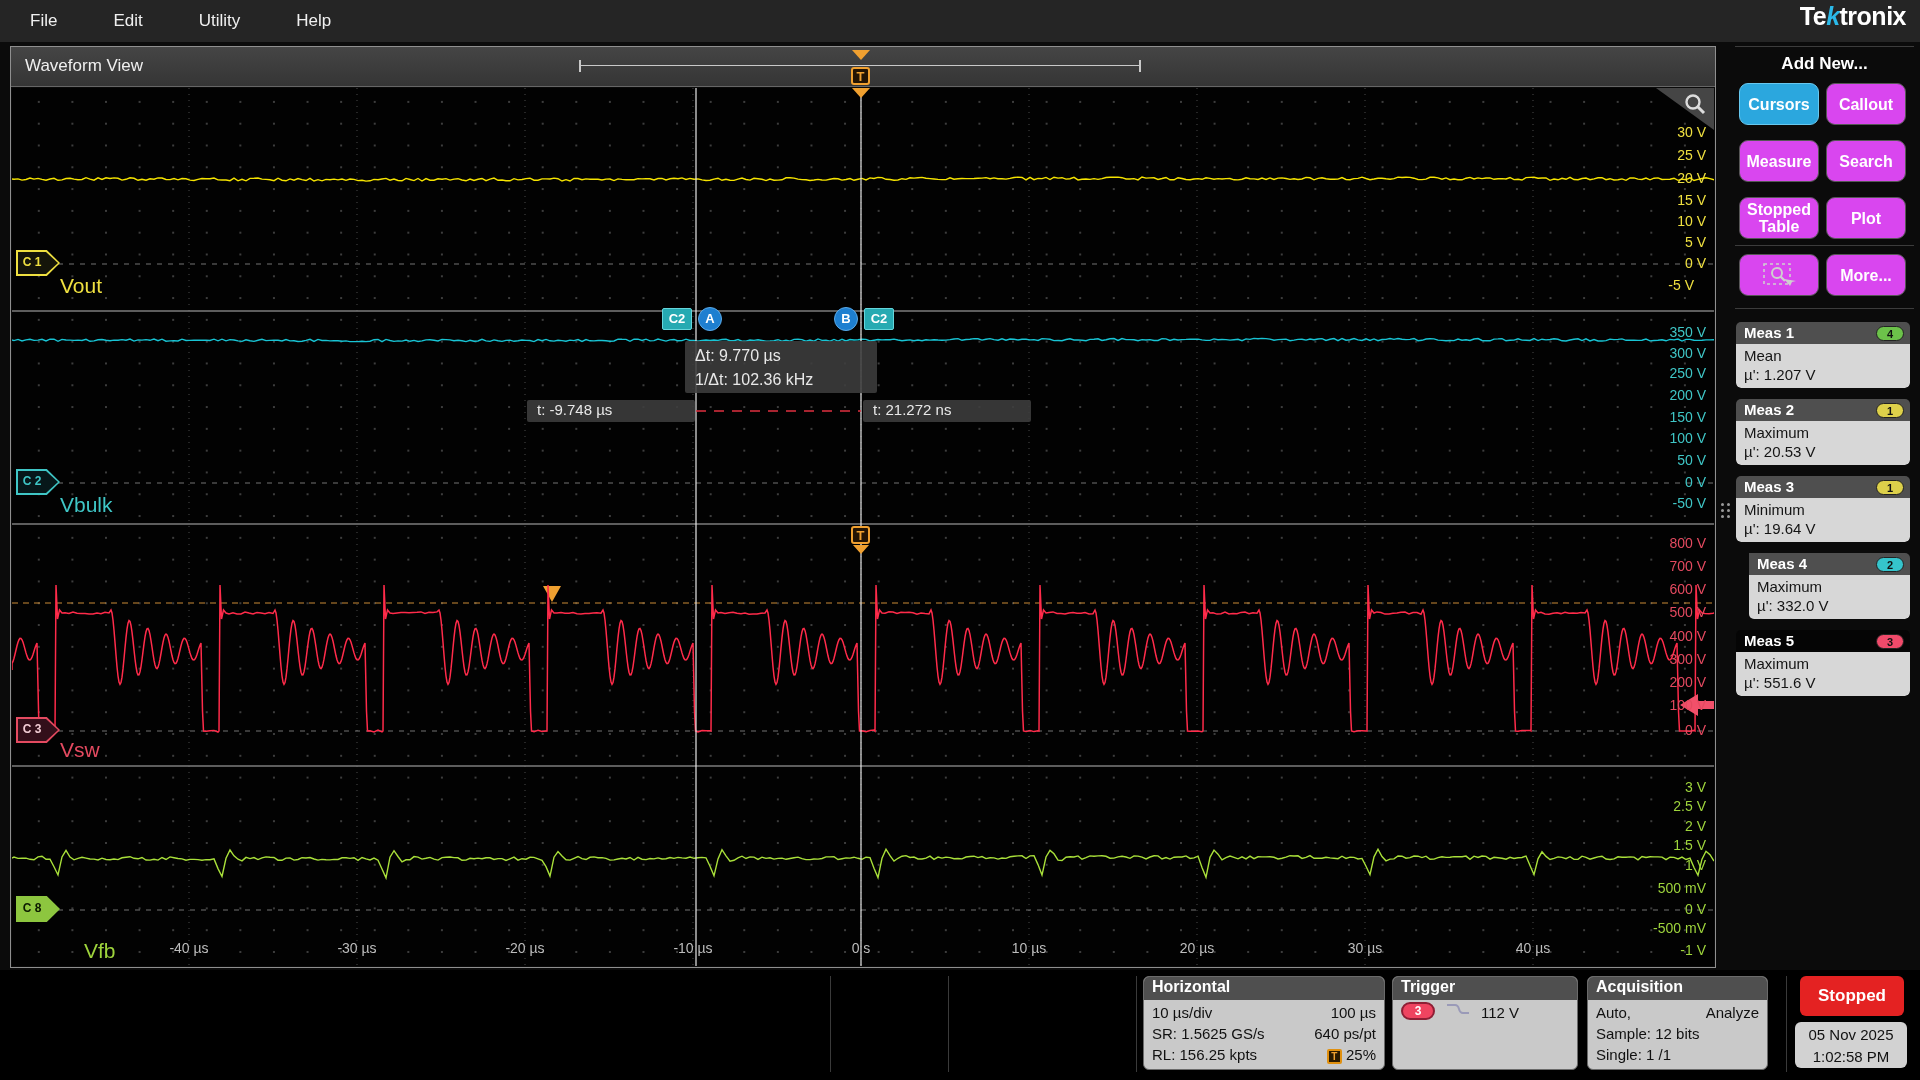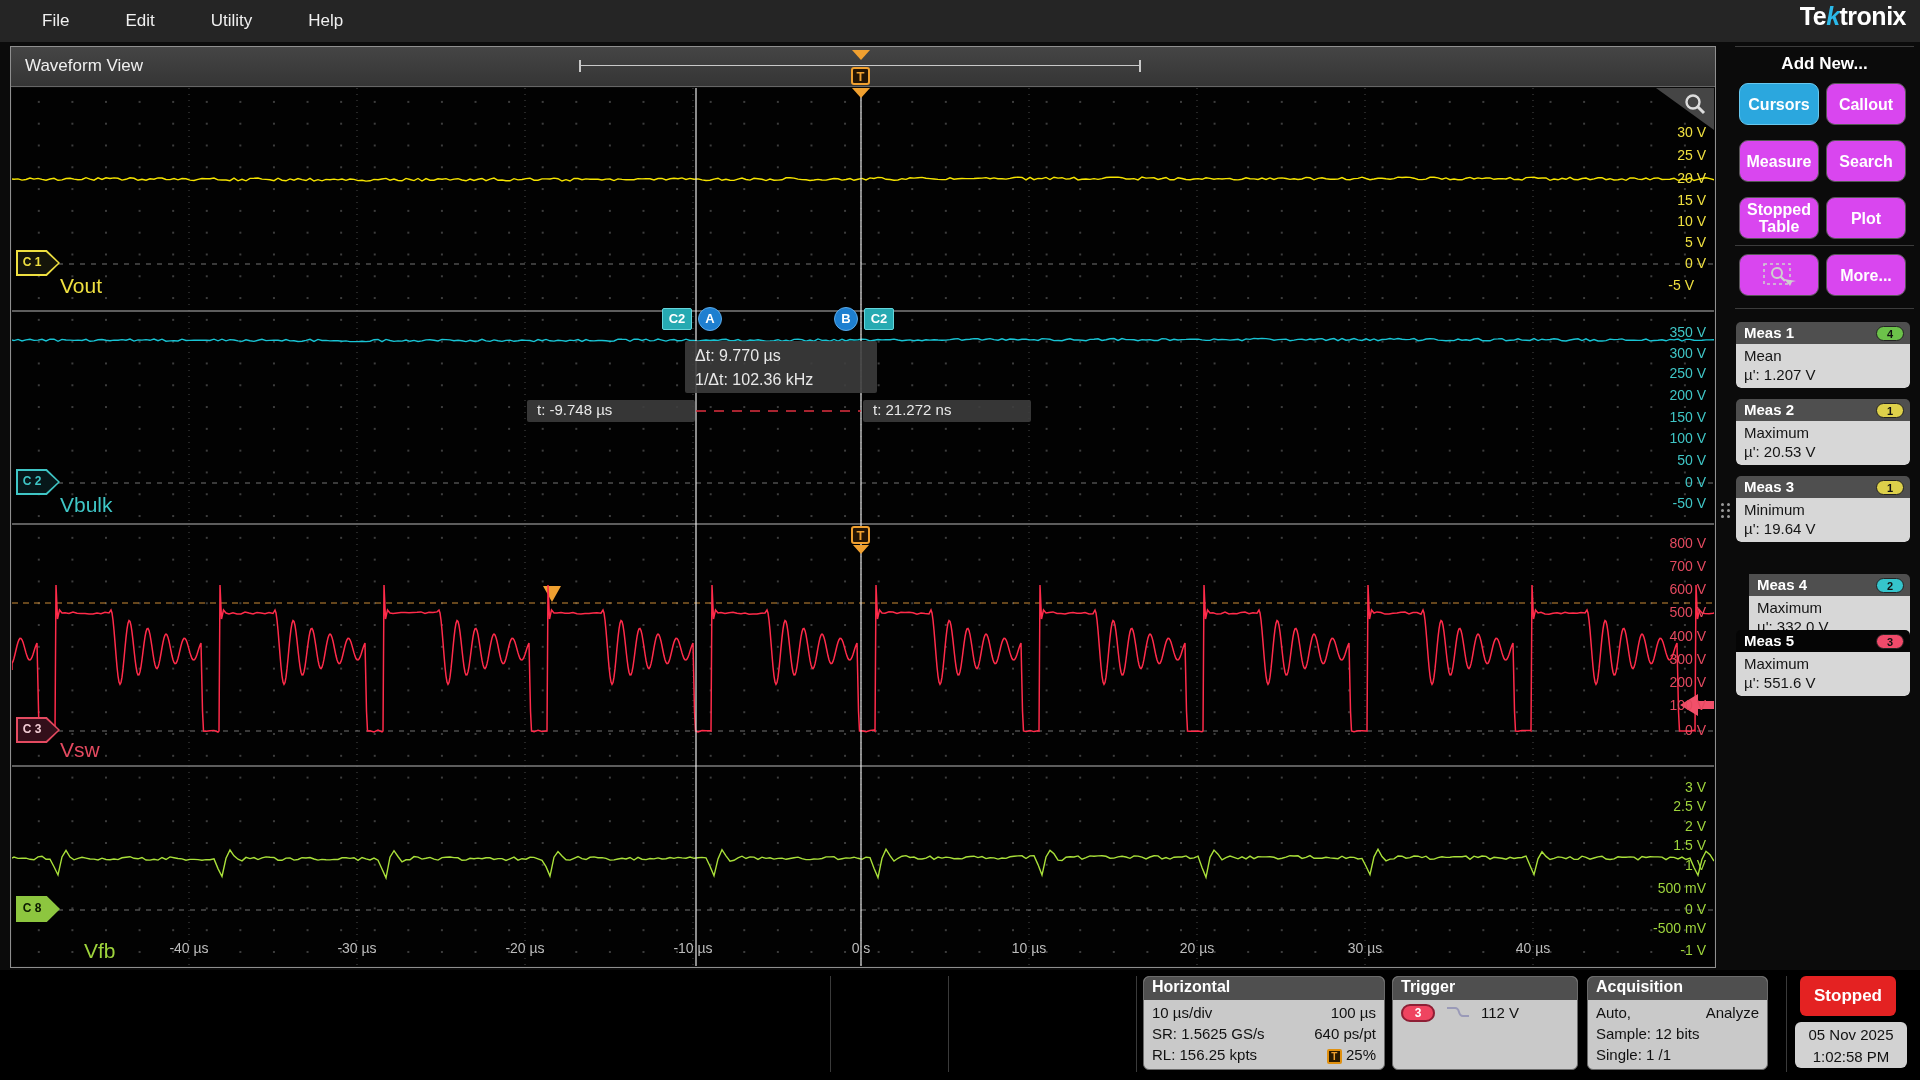--- a/index.html
+++ b/index.html
@@ -2,21 +2,21 @@
 <html><head>
 <meta charset="utf-8">
 <style>
   * { margin:0; padding:0; box-sizing:border-box; }
   html,body { background:#0b0b0b; }
   body { font-family:"Liberation Sans", sans-serif; width:1920px; height:1080px; overflow:hidden; }
   .screen { position:relative; width:1920px; height:1080px; background:#0b0b0b; }
 
   
   .menubar { position:absolute; left:0; top:0; width:1920px; height:42px; background:#252525; display:flex; align-items:center; }
-  .menu-items { display:flex; gap:56px; padding-left:42px; }
+  .menu-items { display:flex; gap:56px; padding-left:30px; }
   .menu-item { color:#f0f0f0; font-size:17px; cursor:default; }
   .logo { position:absolute; right:14px; top:2px; font-size:25px; font-weight:bold; letter-spacing:-0.5px; color:#fff; }
   .logo .accent { color:#2bb9e8; font-style:italic; }
 
   
   .wave-window { position:absolute; left:10px; top:46px; width:1706px; height:922px; border:1px solid #8f8f8f; background:#0a0a0a; }
   .wave-titlebar { position:absolute; left:0; top:0; width:100%; height:40px; background:linear-gradient(#454545,#353535); border-bottom:1px solid #666; }
   .wave-title { position:absolute; left:14px; top:9px; color:#efefef; font-size:17px; }
   .overview-bracket { position:absolute; left:568px; top:13px; width:562px; height:12px; border-left:2px solid #c9c9c9; border-right:2px solid #c9c9c9; }
   .overview-bracket::before { content:""; position:absolute; left:0; right:0; top:5px; height:1px; background:#c9c9c9; }
@@ -58,24 +58,24 @@
   .meas-card.selected .meas-head { background:#050505; }
   .meas-badge { position:absolute; right:6px; top:4px; width:28px; height:15px; border-radius:8px; font-size:11px; font-weight:bold; color:#111; text-align:center; line-height:15px; border:1px solid #222; }
   .meas-body { background:#d7d7d7; color:#141414; font-size:15px; padding:2px 8px 4px 8px; line-height:19px; border-radius:0 0 5px 5px; }
 
   
   .bottom-bar { position:absolute; left:0; top:970px; width:1920px; height:110px; background:#000; }
   .vsep { position:absolute; top:6px; height:96px; width:1px; background:#3a3a3a; }
   .panelcard { position:absolute; top:6px; border-radius:6px; overflow:hidden; border:1px solid #6a6a6a; background:#c9c9c9; }
   .panelcard .head { height:23px; background:#4f4f4f; color:#fff; font-size:16px; font-weight:bold; padding:1px 0 0 8px; }
   .panelcard .body { font-size:15px; color:#111; padding:2px 8px; }
-  .panelcard .rowline { display:flex; justify-content:space-between; line-height:21px; align-items:center; }
+  .panelcard .rowline { display:flex; justify-content:space-between; line-height:21px; }
   .trig-pill { display:inline-block; width:34px; height:18px; background:#ef4460; border:2px solid #8e1f35; border-radius:9px; color:#fff; font-size:12px; font-weight:bold; text-align:center; line-height:14px; }
   .mini-t { display:inline-block; width:15px; height:15px; border:2px solid #e0900f; background:#2a1a00; color:#f0a030; font-size:10px; font-weight:bold; text-align:center; line-height:11px; border-radius:2px; }
-  .stopped-btn { position:absolute; left:1800px; top:6px; width:96px; height:40px; background:#e42222; border:none; border-radius:6px; color:#fff; font-size:17px; font-weight:bold; font-family:"Liberation Sans",sans-serif; }
+  .stopped-btn { position:absolute; left:1800px; top:6px; width:104px; height:40px; background:#e42222; border:none; border-radius:6px; color:#fff; font-size:17px; font-weight:bold; font-family:"Liberation Sans",sans-serif; }
   .datetime { position:absolute; left:1795px; top:52px; width:112px; height:46px; background:#d2d2d2; border-radius:6px; color:#111; font-size:15px; text-align:center; line-height:22px; padding-top:2px; }
 </style>
 </head>
 <body>
 
 <div class="screen">
 
   <div class="menubar">
     <div class="menu-items" id="menu-items">
         <div class="menu-item">File</div>
@@ -268,21 +268,21 @@
             <div>µ': 20.53 V</div>
           </div>
         </div>
         <div class="meas-card" style="top: 430px;">
           <div class="meas-head"><span>Meas 3</span><div class="meas-badge" style="background: rgb(221, 208, 74);">1</div></div>
           <div class="meas-body">
             <div>Minimum</div>
             <div>µ': 19.64 V</div>
           </div>
         </div>
-        <div class="meas-card" style="top: 528px; padding-left: 13px;">
+        <div class="meas-card" style="top: 507px; padding-left: 13px;">
           <div class="meas-head"><span>Meas 4</span><div class="meas-badge" style="background: rgb(53, 196, 204);">2</div></div>
           <div class="meas-body">
             <div>Maximum</div>
             <div>µ': 332.0 V</div>
           </div>
         </div>
         <div class="meas-card selected" style="top: 584px;">
           <div class="meas-head"><span>Meas 5</span><div class="meas-badge" style="background: rgb(240, 74, 106);">3</div></div>
           <div class="meas-body">
             <div>Maximum</div>

